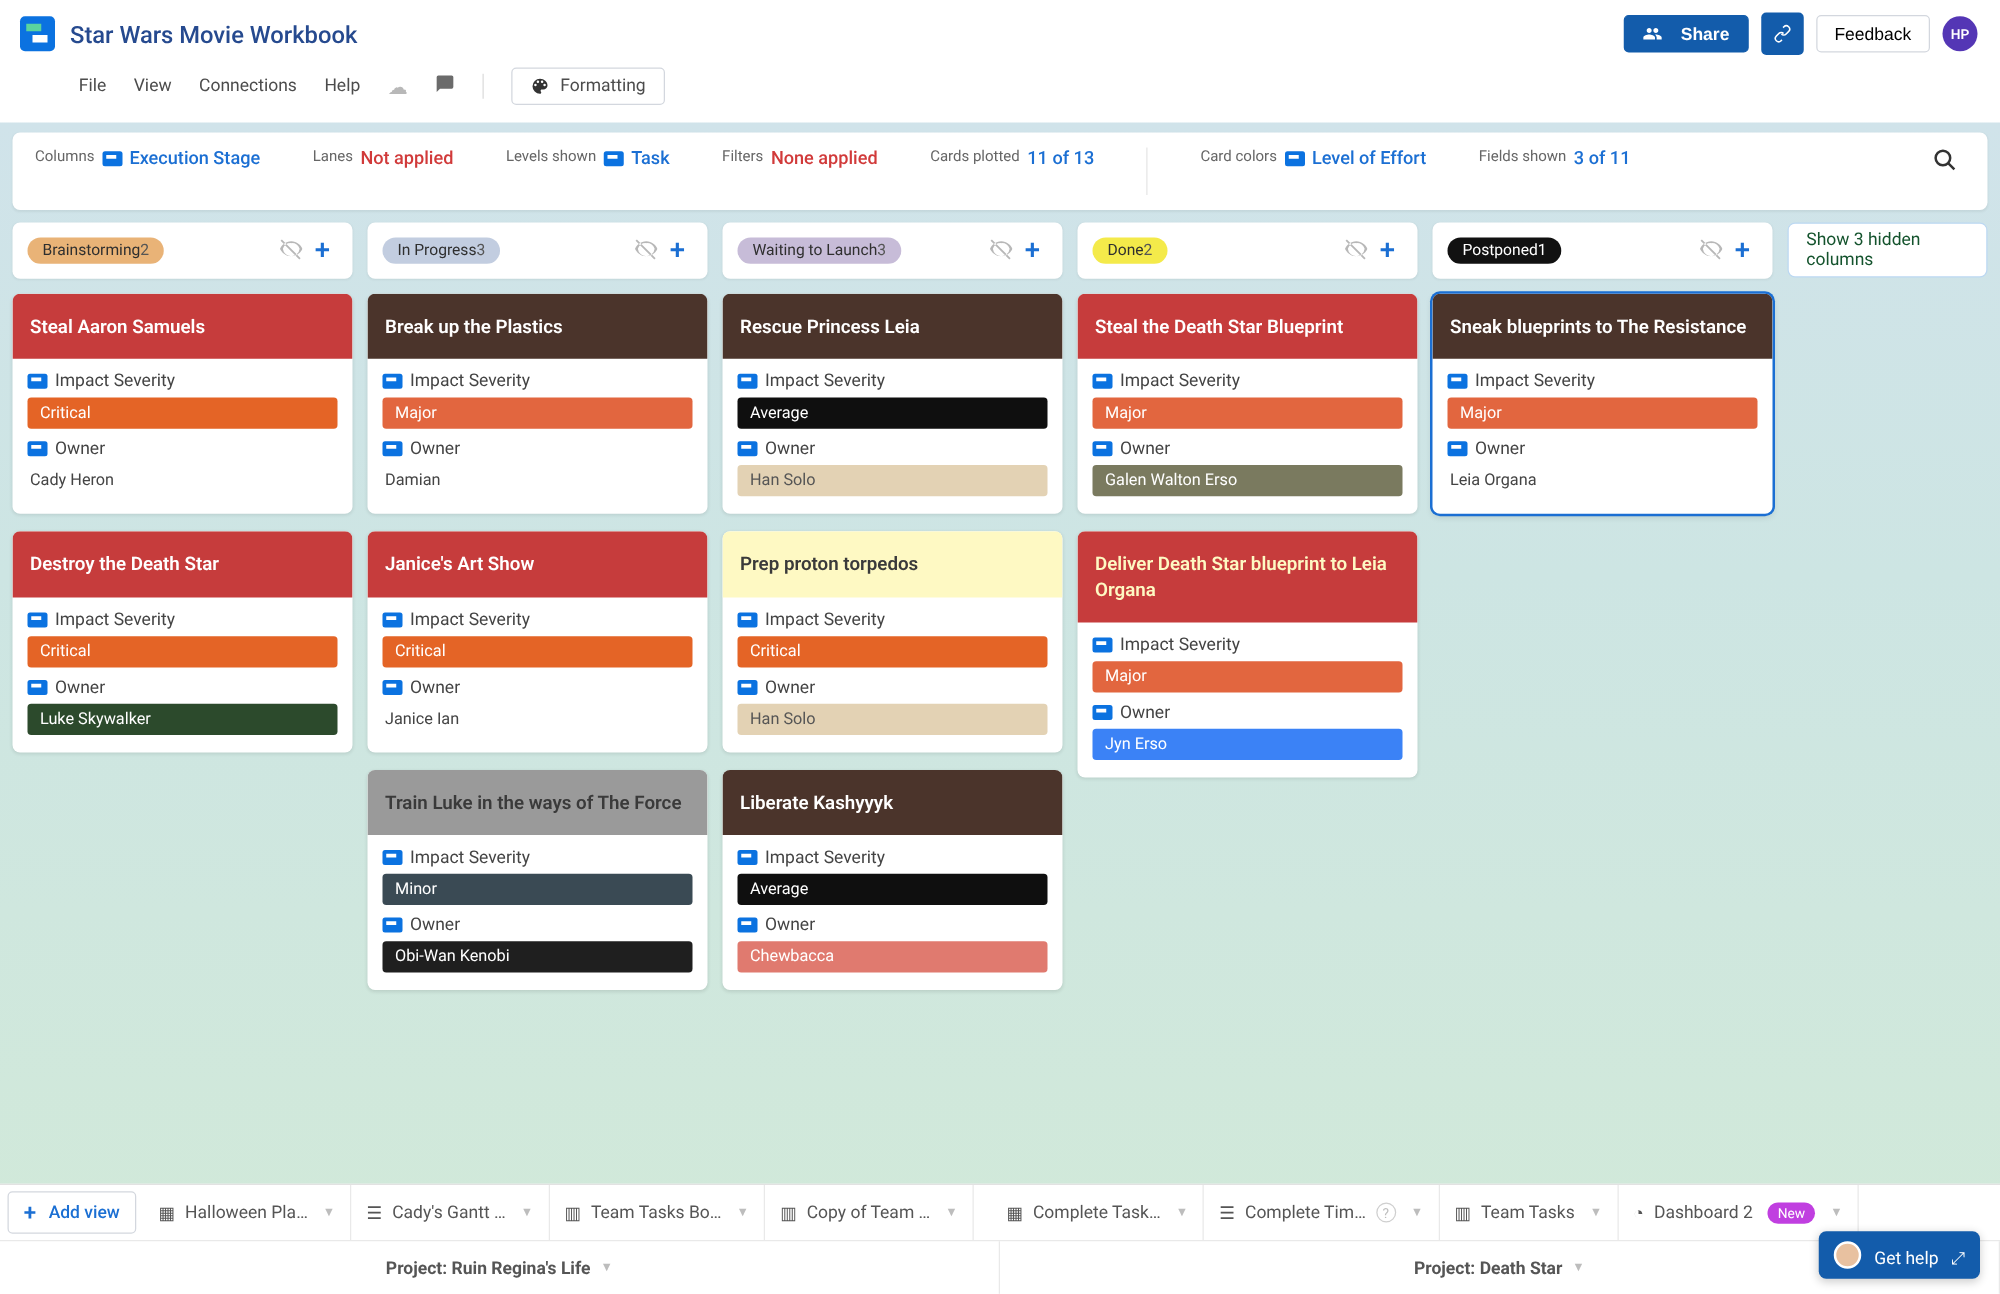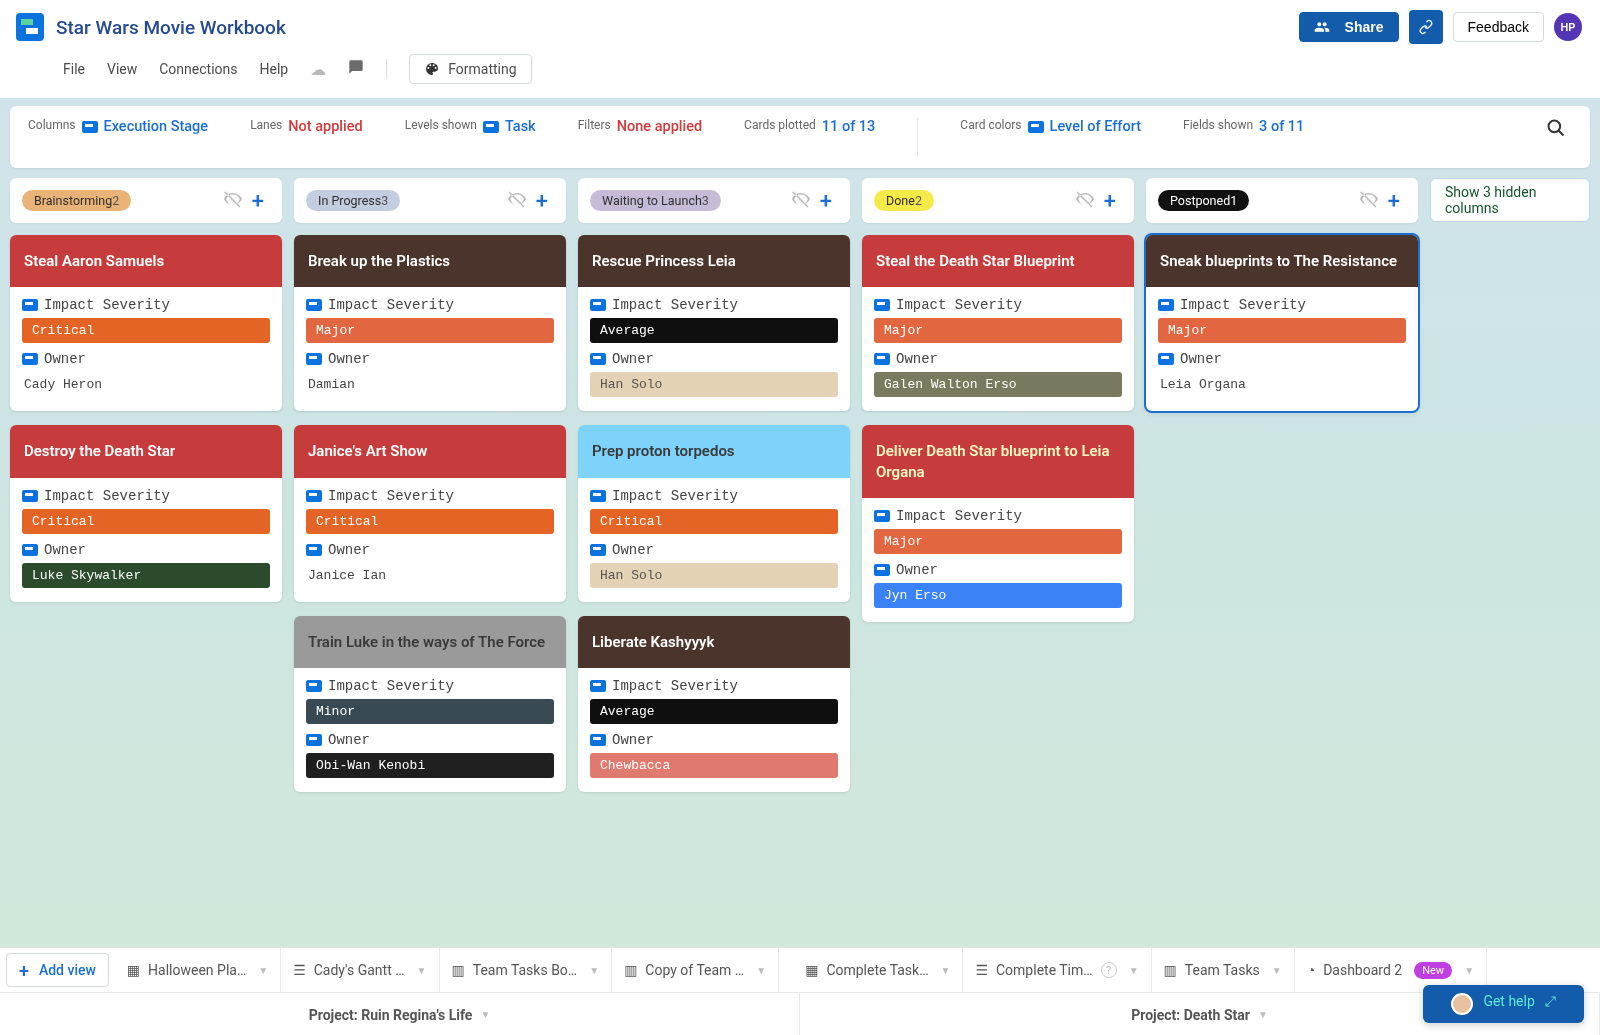--- a/index.html
+++ b/index.html
@@ -56,40 +56,40 @@
 .pill .cnt { color:#555; }
 .hide-ic { margin-left:auto; color:#b8b8b8; font-size:15px; cursor:pointer; padding:0 4px; }
 .plus-ic { color:#1b6fd3; font-size:22px; font-weight:500; cursor:pointer; padding:0 6px; }
 .show-hidden { background:#fff; border:1px solid #bcd8f2; color:#14532d; border-radius:6px; padding:8px 14px; font-size:14px; cursor:pointer; height:44px; display:flex; align-items:center; }
 
 
 .card { background:#fff; border-radius:6px; box-shadow:0 1px 3px rgba(0,0,0,.1); margin-bottom:14px; overflow:hidden; }
 .card.selected { box-shadow:0 0 0 2px #1b6fd3, 0 2px 6px rgba(0,0,0,.12); }
 .card-hd { padding:16px 14px; color:#fff; font-size:15px; font-weight:600; line-height:1.35; }
 .card-body { padding:10px 12px 14px 12px; }
-.field { margin-bottom:8px;font-family:Liberation Mono, monospace; }
+.field { margin-bottom:8px; }
 .field-lab { display:flex; align-items:center; gap:6px; font-size:14px; color:#444; margin-bottom:5px; }
 .chip { padding:5px 10px; border-radius:3px; font-size:13px; color:#fff; display:inline-block; min-width:100%; }
 .chip.plain { background:transparent; color:#444; padding-left:2px; }
 
 
 .bottom { position:absolute; left:0; right:0; bottom:0; height:88px; background:#fff; border-top:1px solid #e2e2e2; }
 .tabrow { display:flex; align-items:stretch; height:44px; }
 .tab { display:flex; align-items:center; gap:8px; padding:0 12px; border-right:1px solid #e9e9e9; font-size:14px; color:#555; cursor:pointer; position:relative; }
 .tab.addview { color:#1b6fd3; font-weight:500; gap:10px; border:1px solid #d3d7de; margin:5px 6px; border-radius:4px; height:34px; }
 .tab .dd { color:#bdbdbd; font-size:10px; margin-left:4px; }
 .tab .q { color:#bdbdbd; width:16px;height:16px;border:1px solid #cfcfcf;border-radius:50%;display:inline-flex;align-items:center;justify-content:center;font-size:11px; }
 .badge-new { background:#c03fe0; color:#fff; font-size:11px; padding:2px 8px; border-radius:10px; margin-left:4px; }
 .tab-sep { width:14px; }
 .projectrow { display:flex; height:44px; border-top:1px solid #e9e9e9; }
 .proj { flex:1; display:flex; align-items:center; justify-content:center; gap:8px; font-size:14px; color:#555; border-right:1px solid #e9e9e9;font-weight:bold; }
 .proj .dd { color:#bdbdbd; font-size:10px; }
 
 
-.help-pill { position:fixed; right:16px; bottom:12px; background:#135cab; color:#5eead4; border-radius:6px; padding:8px 28px; display:flex; align-items:flex-start; gap:10px; font-size:14px; cursor:pointer; z-index:50; box-shadow:0 2px 8px rgba(0,0,0,.2); }
+.help-pill { position:fixed; right:16px; bottom:12px; background:#135cab; color:#ffffff; border-radius:6px; padding:8px 12px; display:flex; align-items:flex-end; gap:10px; font-size:14px; cursor:pointer; z-index:50; box-shadow:0 2px 8px rgba(0,0,0,.2); }
 .help-av { width:22px; height:22px; border-radius:50%; background:#e8c1a0; border:2px solid #fff; }
 .expand { font-size:14px; }
 
 
 .svg-ic { width:16px; height:16px; fill:currentColor; }
 </style>
 </head>
 <body>
 
 <div class="topbar">
@@ -330,21 +330,21 @@
         <div class="field" style="margin-bottom:0">
           <div class="field-lab">
                   <span class="mini-icon"></span>
                   <span>Owner</span>
                 </div>
           <div class="chip" style="background:#e3d2b4;color:#555">Han Solo</div>
         </div>
       </div>
           </div>
           <div class="card">
-      <div class="card-hd" style="background:#7dd3fc;color:#3a3a3a">Prep proton torpedos</div>
+      <div class="card-hd" style="background:#fef9c3;color:#3a3a3a">Prep proton torpedos</div>
       <div class="card-body">
         <div class="field">
           <div class="field-lab">
                   <span class="mini-icon"></span>
                   <span>Impact Severity</span>
                 </div>
           <div class="chip" style="background:#e46426">Critical</div>
         </div>
         <div class="field" style="margin-bottom:0">
           <div class="field-lab">

